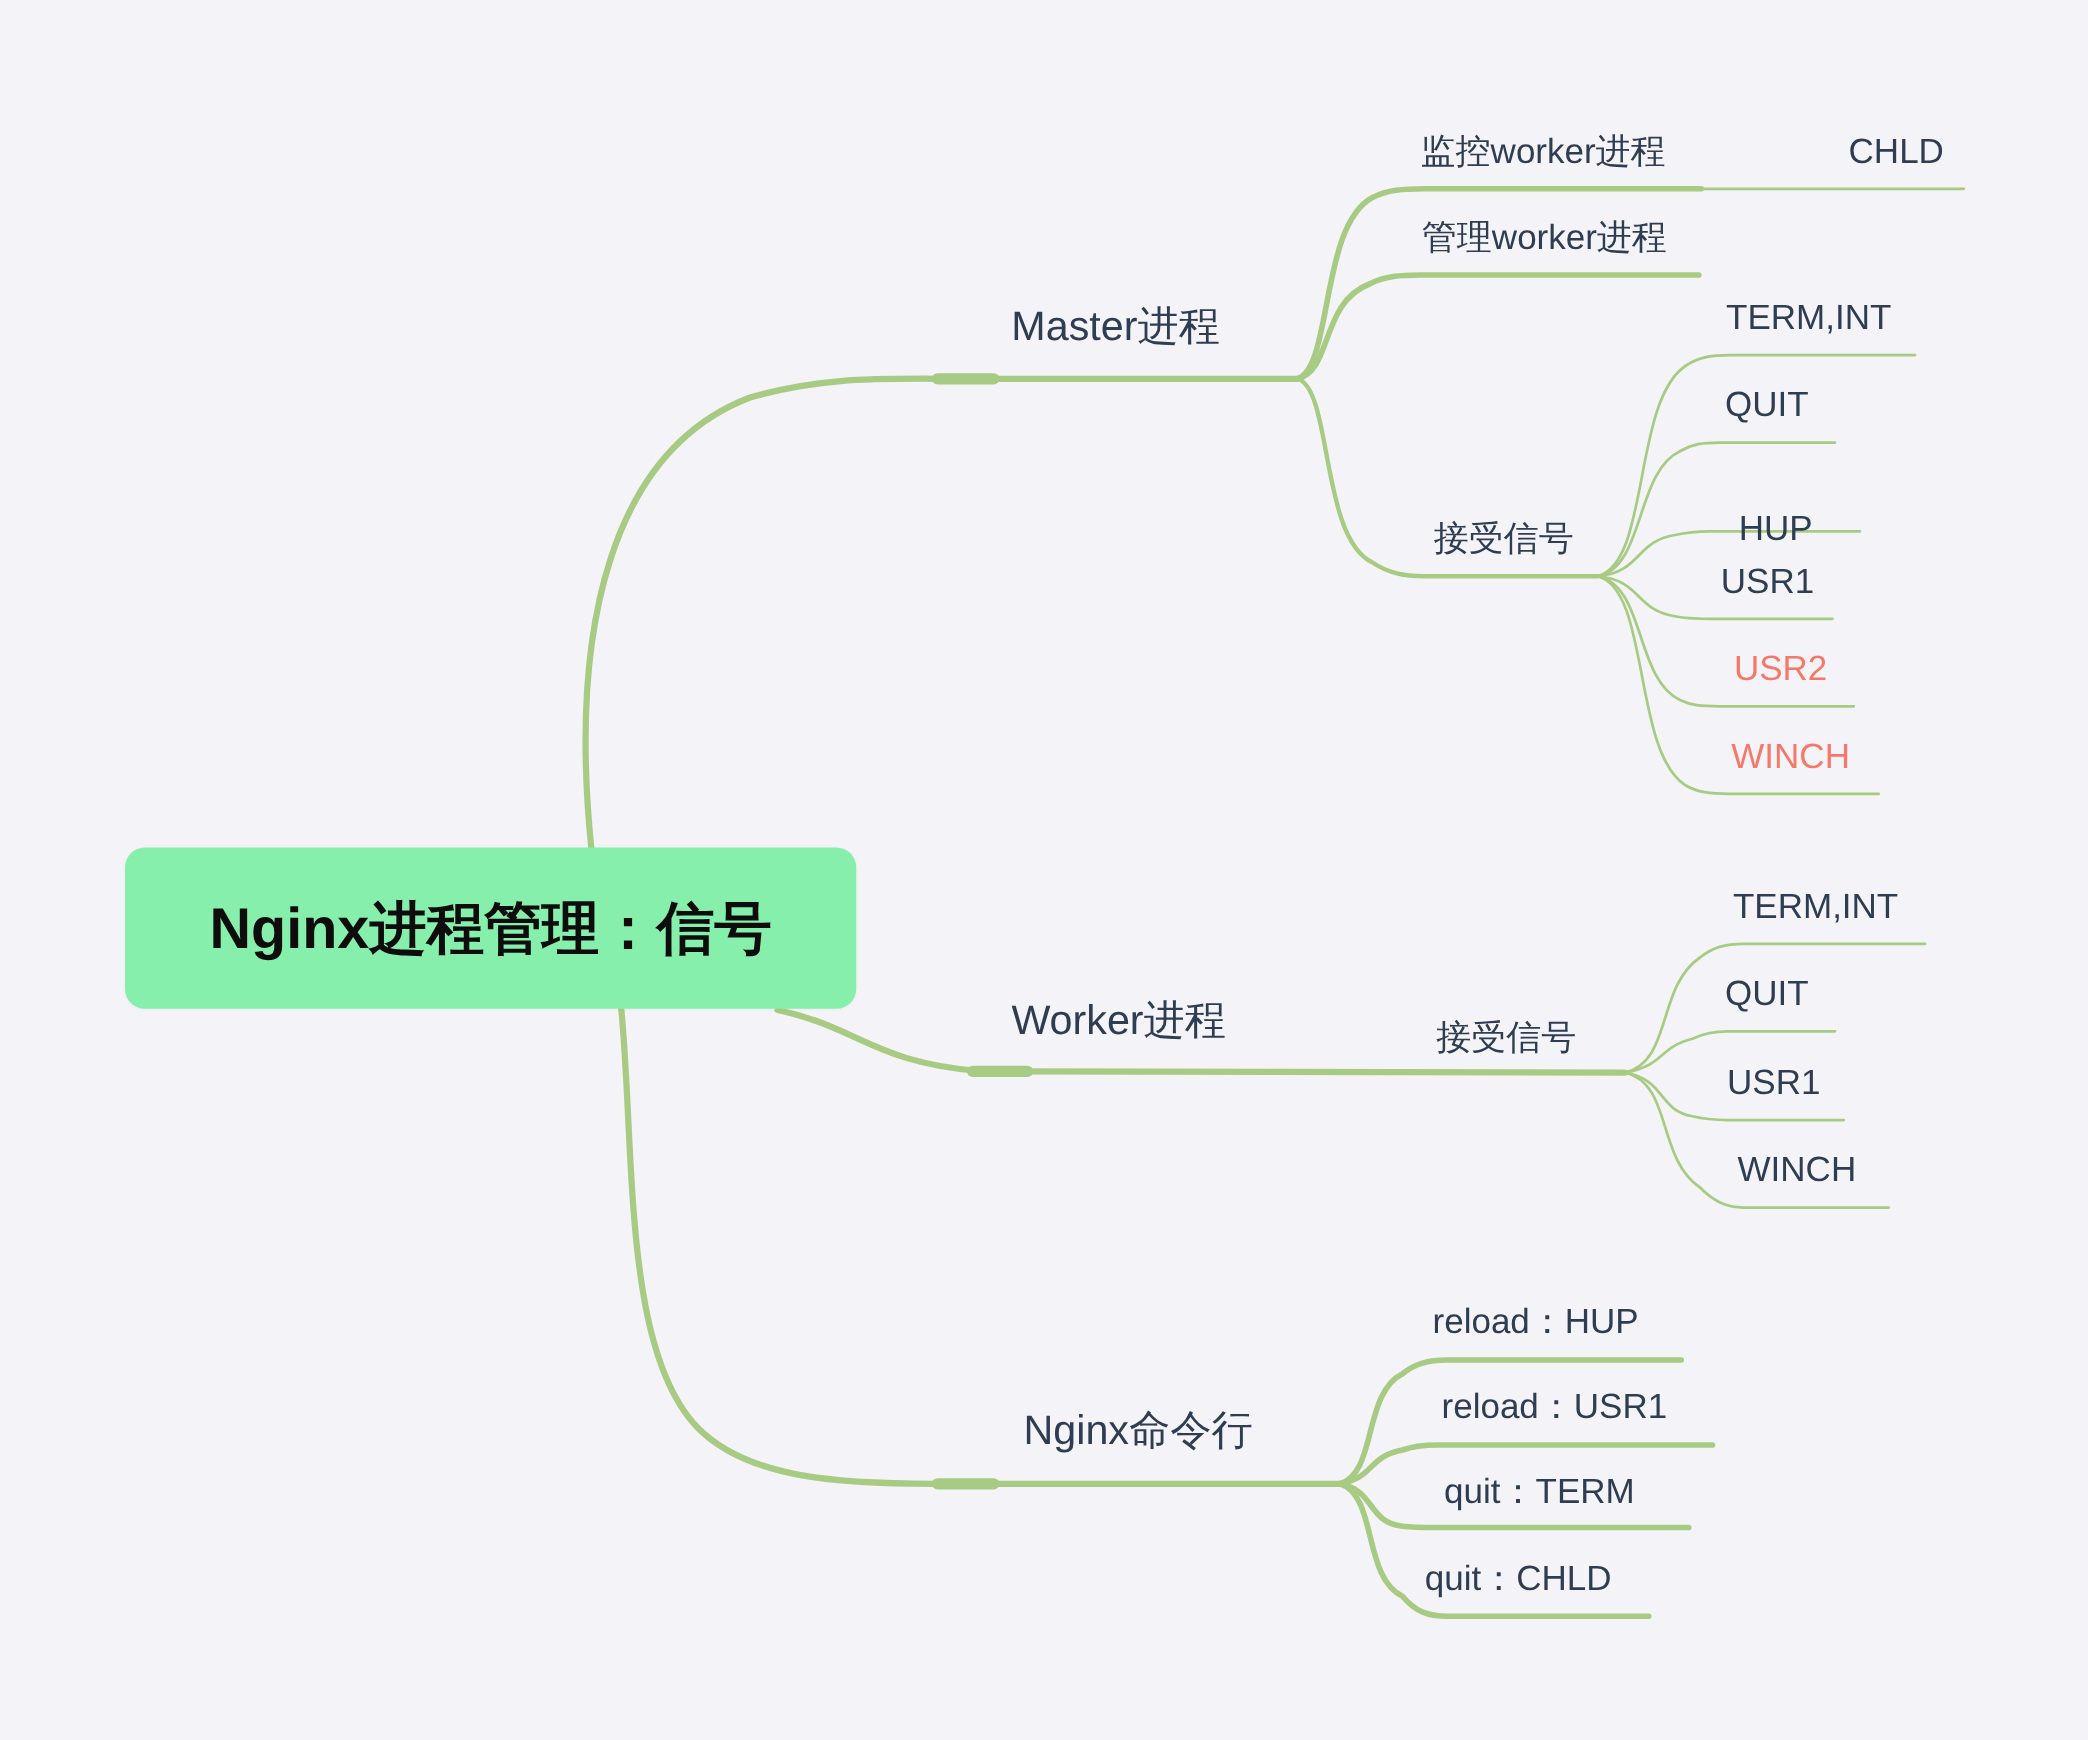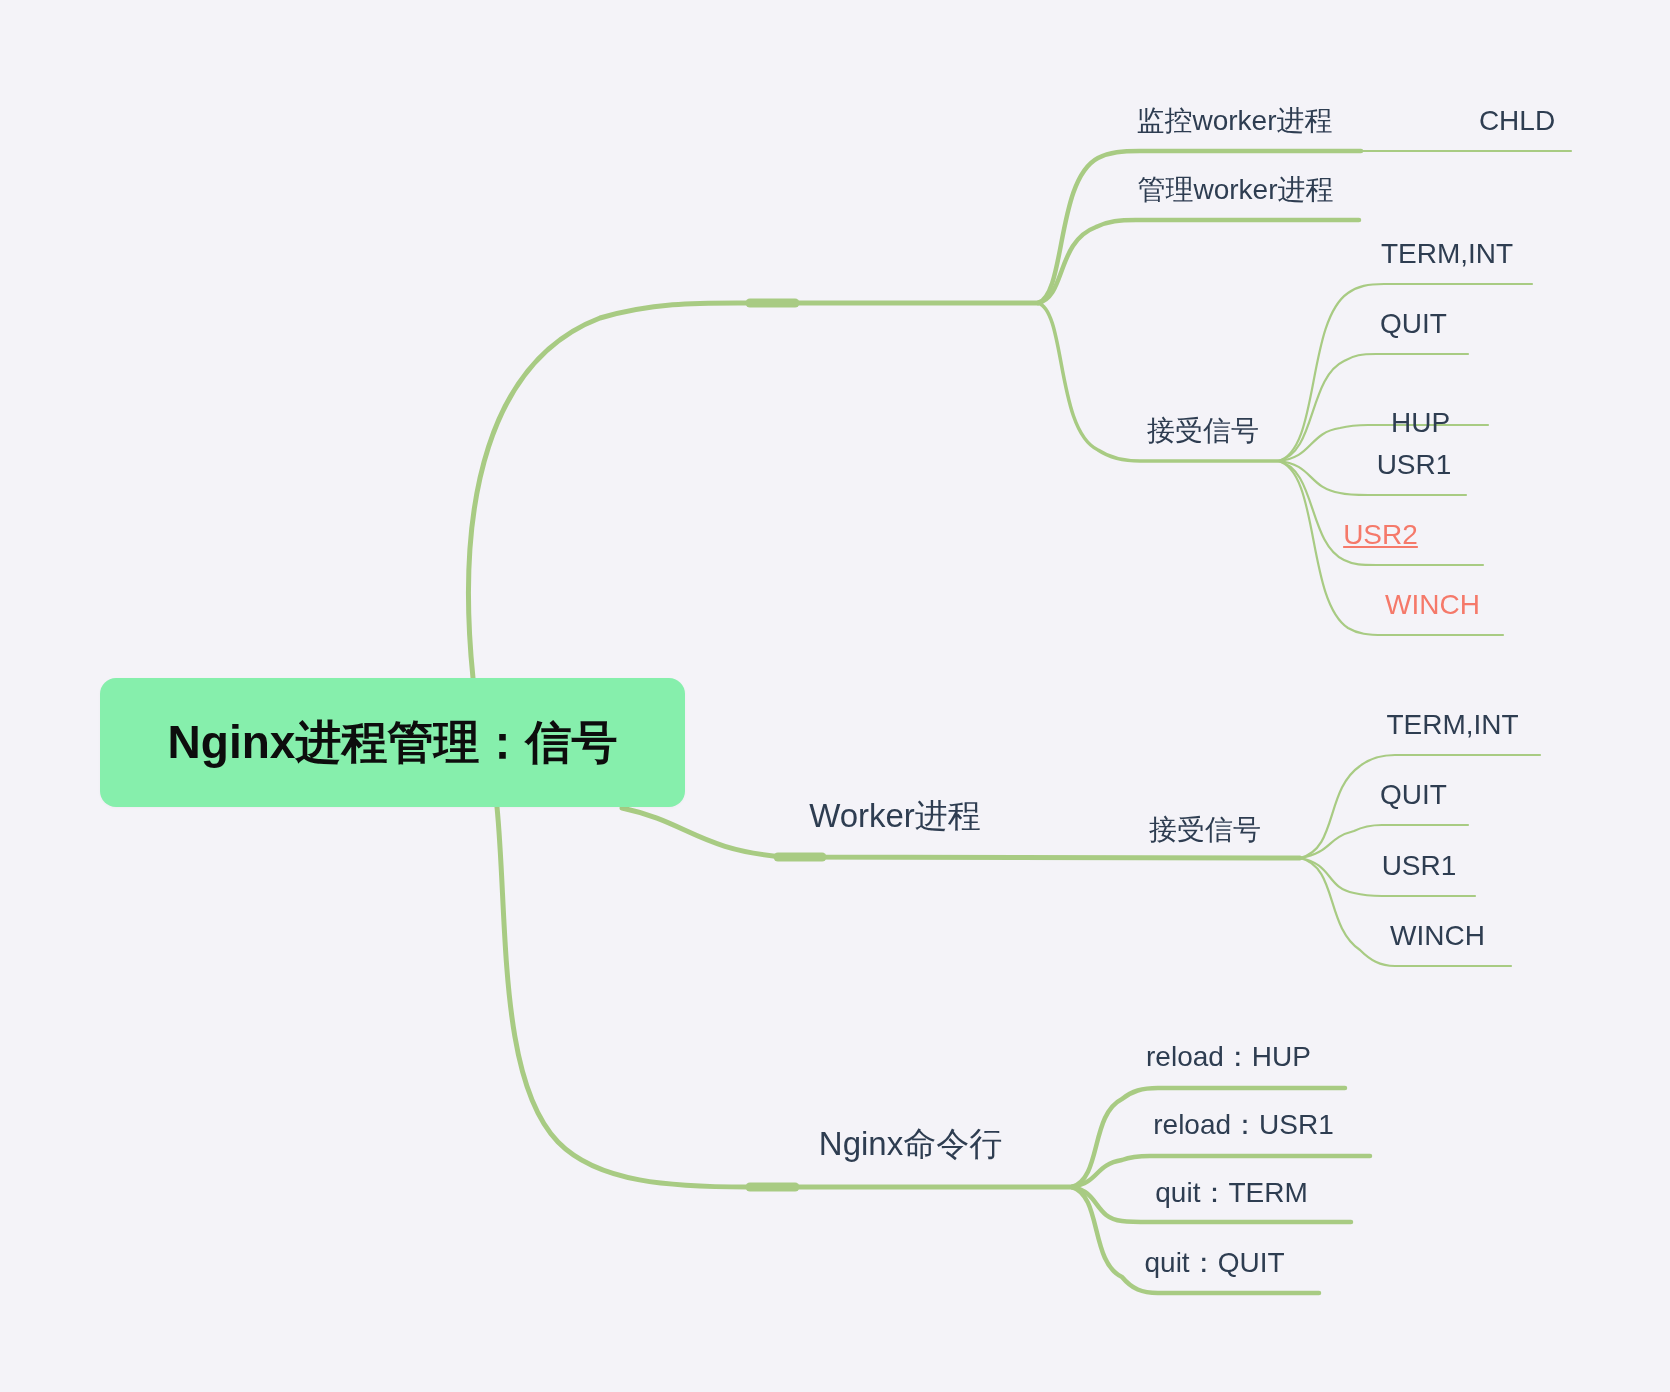--- a/index.html
+++ b/index.html
@@ -99,37 +99,38 @@
     <path class="w2" d="M 1300 858 C 1338 867 1325 926 1360 950 C 1370 960 1380 966 1395 966 L 1511 966"></path>
 
     <path class="w45" d="M 1072 1187 C 1102 1178 1090 1115 1122 1099 C 1132 1091 1142 1088 1158 1088 L 1345 1088"></path>
     <path class="w45" d="M 1072 1187 C 1100 1182 1094 1165 1122 1160 C 1130 1157 1138 1156 1150 1156 L 1370 1156"></path>
     <path class="w45" d="M 1072 1187 C 1100 1192 1094 1218 1122 1221 C 1130 1222 1138 1222 1150 1222 L 1351 1222"></path>
     <path class="w45" d="M 1072 1187 C 1102 1196 1090 1262 1122 1277 C 1132 1289 1142 1293 1158 1293 L 1319 1293"></path>
   </svg>
 
   <div class="root-node">Nginx进程管理：信号</div>
 
+  <div class="node-label lvl1" style="left:745px; top:241px; width:295px;">Master进程</div>
   <div class="node-label" style="left:1107px; top:103px; width:255px;">监控worker进程</div>
   <div class="node-label" style="left:1417px; top:103px; width:200px;">CHLD</div>
   <div class="node-label" style="left:1112px; top:172px; width:247px;">管理worker进程</div>
   <div class="node-label" style="left:1123px; top:413px; width:160px;">接受信号</div>
   <div class="node-label" style="left:1362px; top:236px; width:170px;">TERM,INT</div>
   <div class="node-label" style="left:1359px; top:306px; width:109px;">QUIT</div>
   <div class="node-label" style="left:1353px; top:377px; width:135px;margin-top:28px;">HUP</div>
   <div class="node-label" style="left:1362px; top:447px; width:104px;">USR1</div>
-  <div class="node-label highlight" style="left:1322px; top:517px; width:117px;text-decoration:underline;">USR2</div>
+  <div class="node-label highlight" style="left:1366px; top:517px; width:117px;">USR2</div>
   <div class="node-label highlight" style="left:1362px; top:587px; width:141px;">WINCH</div>
 
   <div class="node-label lvl1" style="left:745px; top:796px; width:300px;">Worker进程</div>
   <div class="node-label" style="left:1120px; top:812px; width:170px;">接受信号</div>
   <div class="node-label" style="left:1365px; top:707px; width:175px;">TERM,INT</div>
   <div class="node-label" style="left:1359px; top:777px; width:109px;">QUIT</div>
   <div class="node-label" style="left:1363px; top:848px; width:112px;">USR1</div>
   <div class="node-label" style="left:1364px; top:918px; width:147px;">WINCH</div>
 
   <div class="node-label lvl1" style="left:745px; top:1124px; width:331px;">Nginx命令行</div>
   <div class="node-label" style="left:1112px; top:1039px; width:233px;">reload：HUP</div>
   <div class="node-label" style="left:1117px; top:1107px; width:253px;">reload：USR1</div>
   <div class="node-label" style="left:1112px; top:1175px; width:239px;">quit：TERM</div>
-  <div class="node-label" style="left:1110px; top:1245px; width:209px;">quit：QUIT</div>
+  <div class="node-label" style="left:1110px; top:1245px; width:209px;">quit：CHLD</div>
 
 </div>
 
 </body></html>

